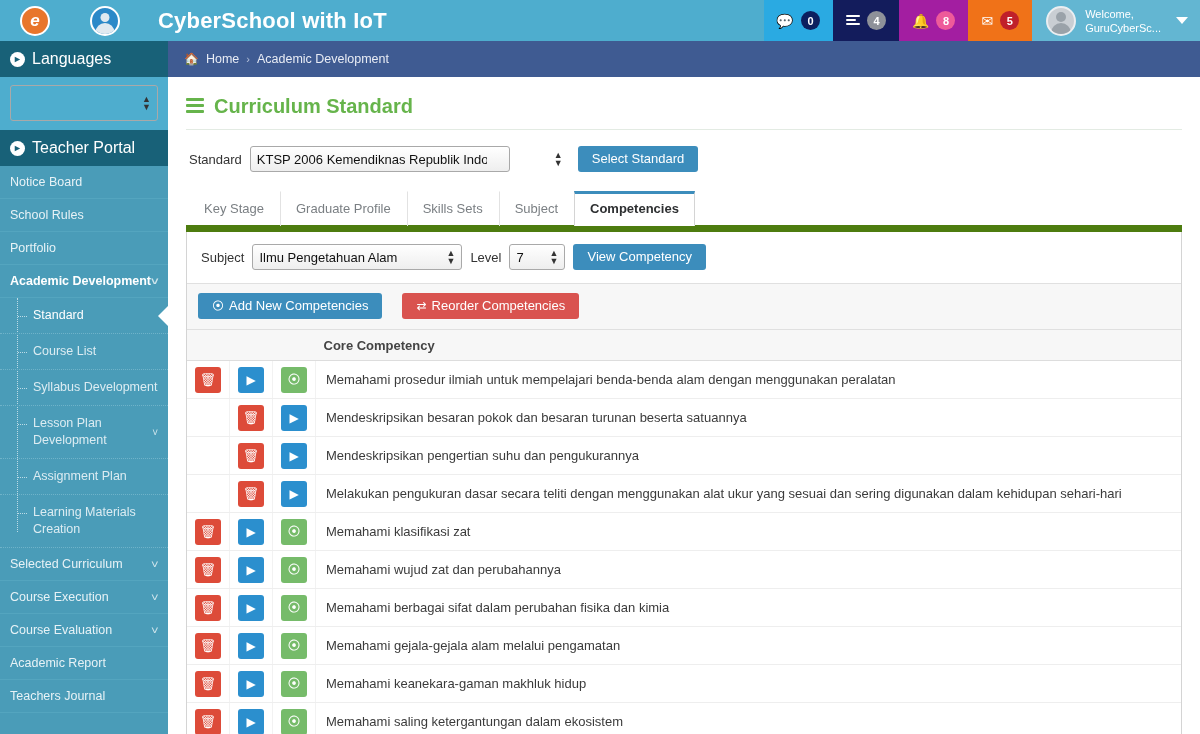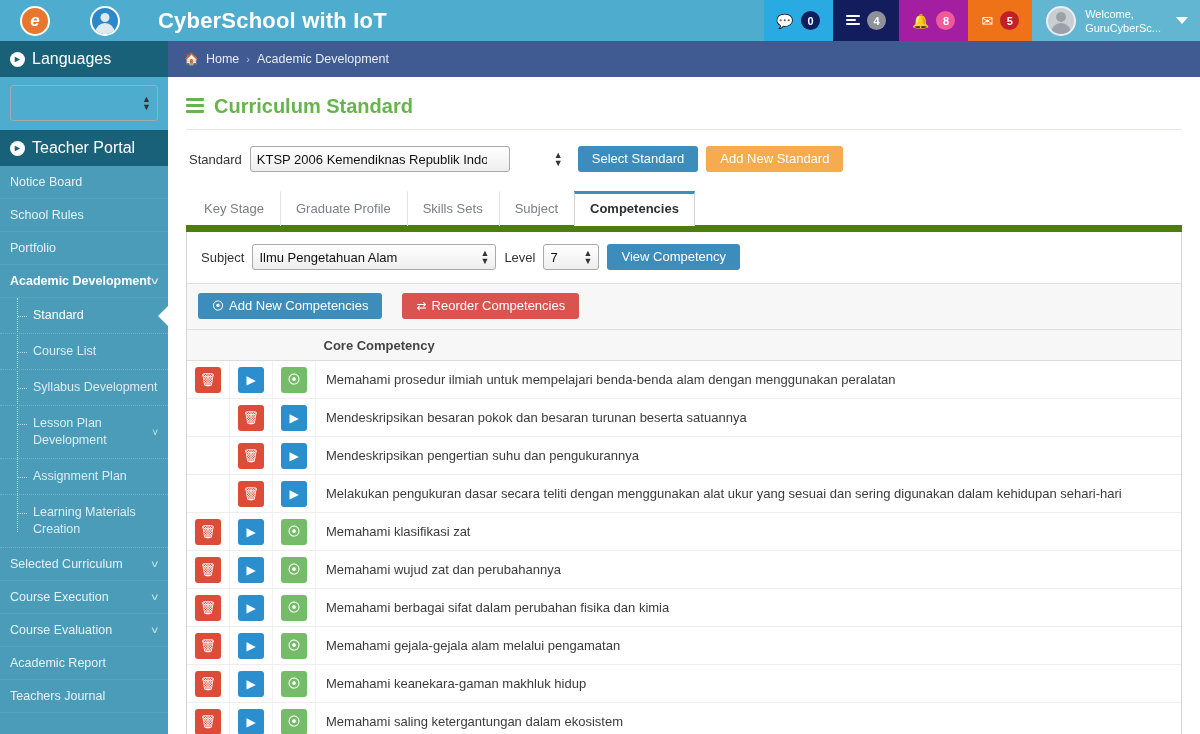--- a/index.html
+++ b/index.html
@@ -212,21 +212,21 @@
     border-top: 3px solid #3c8dbc; padding-top: 7px;
   }
 
   .panel { border: 1px solid #d4d4d4; border-top: none; }
   .panel-top {
     display: flex; align-items: center; gap: 8px; padding: 12px 14px 13px 14px;
     background: #ffffff;
   }
   .subj-shell { position: relative; }
   .subj-select {
-    width: 244px; height: 26px; font-size: 13px; padding: 2px 22px 2px 6px;
+    width: 210px; height: 26px; font-size: 13px; padding: 2px 22px 2px 6px;
     font-family: "Liberation Sans", sans-serif;
     border: 1px solid #a9a9a9; border-radius: 3px;
     background: linear-gradient(#ffffff, #eeeeee); color: #111;
     appearance: none; -webkit-appearance: none;
   }
   .lvl-select {
     width: 56px; height: 26px; font-size: 13px; padding: 2px 20px 2px 6px;
     font-family: "Liberation Sans", sans-serif;
     border: 1px solid #a9a9a9; border-radius: 3px;
     background: linear-gradient(#ffffff, #eeeeee); color: #111;
@@ -405,21 +405,20 @@
 
     <div class="std-row">
       <span class="std-label">Standard</span>
       <span class="std-select-shell">
         <select class="std-select">
           <option>KTSP 2006 Kemendiknas Republik Indonesia</option>
         </select>
         <span class="sel-arrows">▲<br>▼</span>
       </span>
       <button class="btn btn-blue">Select Standard</button>
-      <button class="btn btn-orange">Add New Standard</button>
     </div>
 
     <div class="tabs">
       <div class="tab">Key Stage</div>
       <div class="tab">Graduate Profile</div>
       <div class="tab">Skills Sets</div>
       <div class="tab">Subject</div>
       <div class="tab active">Competencies</div>
     </div>
 

